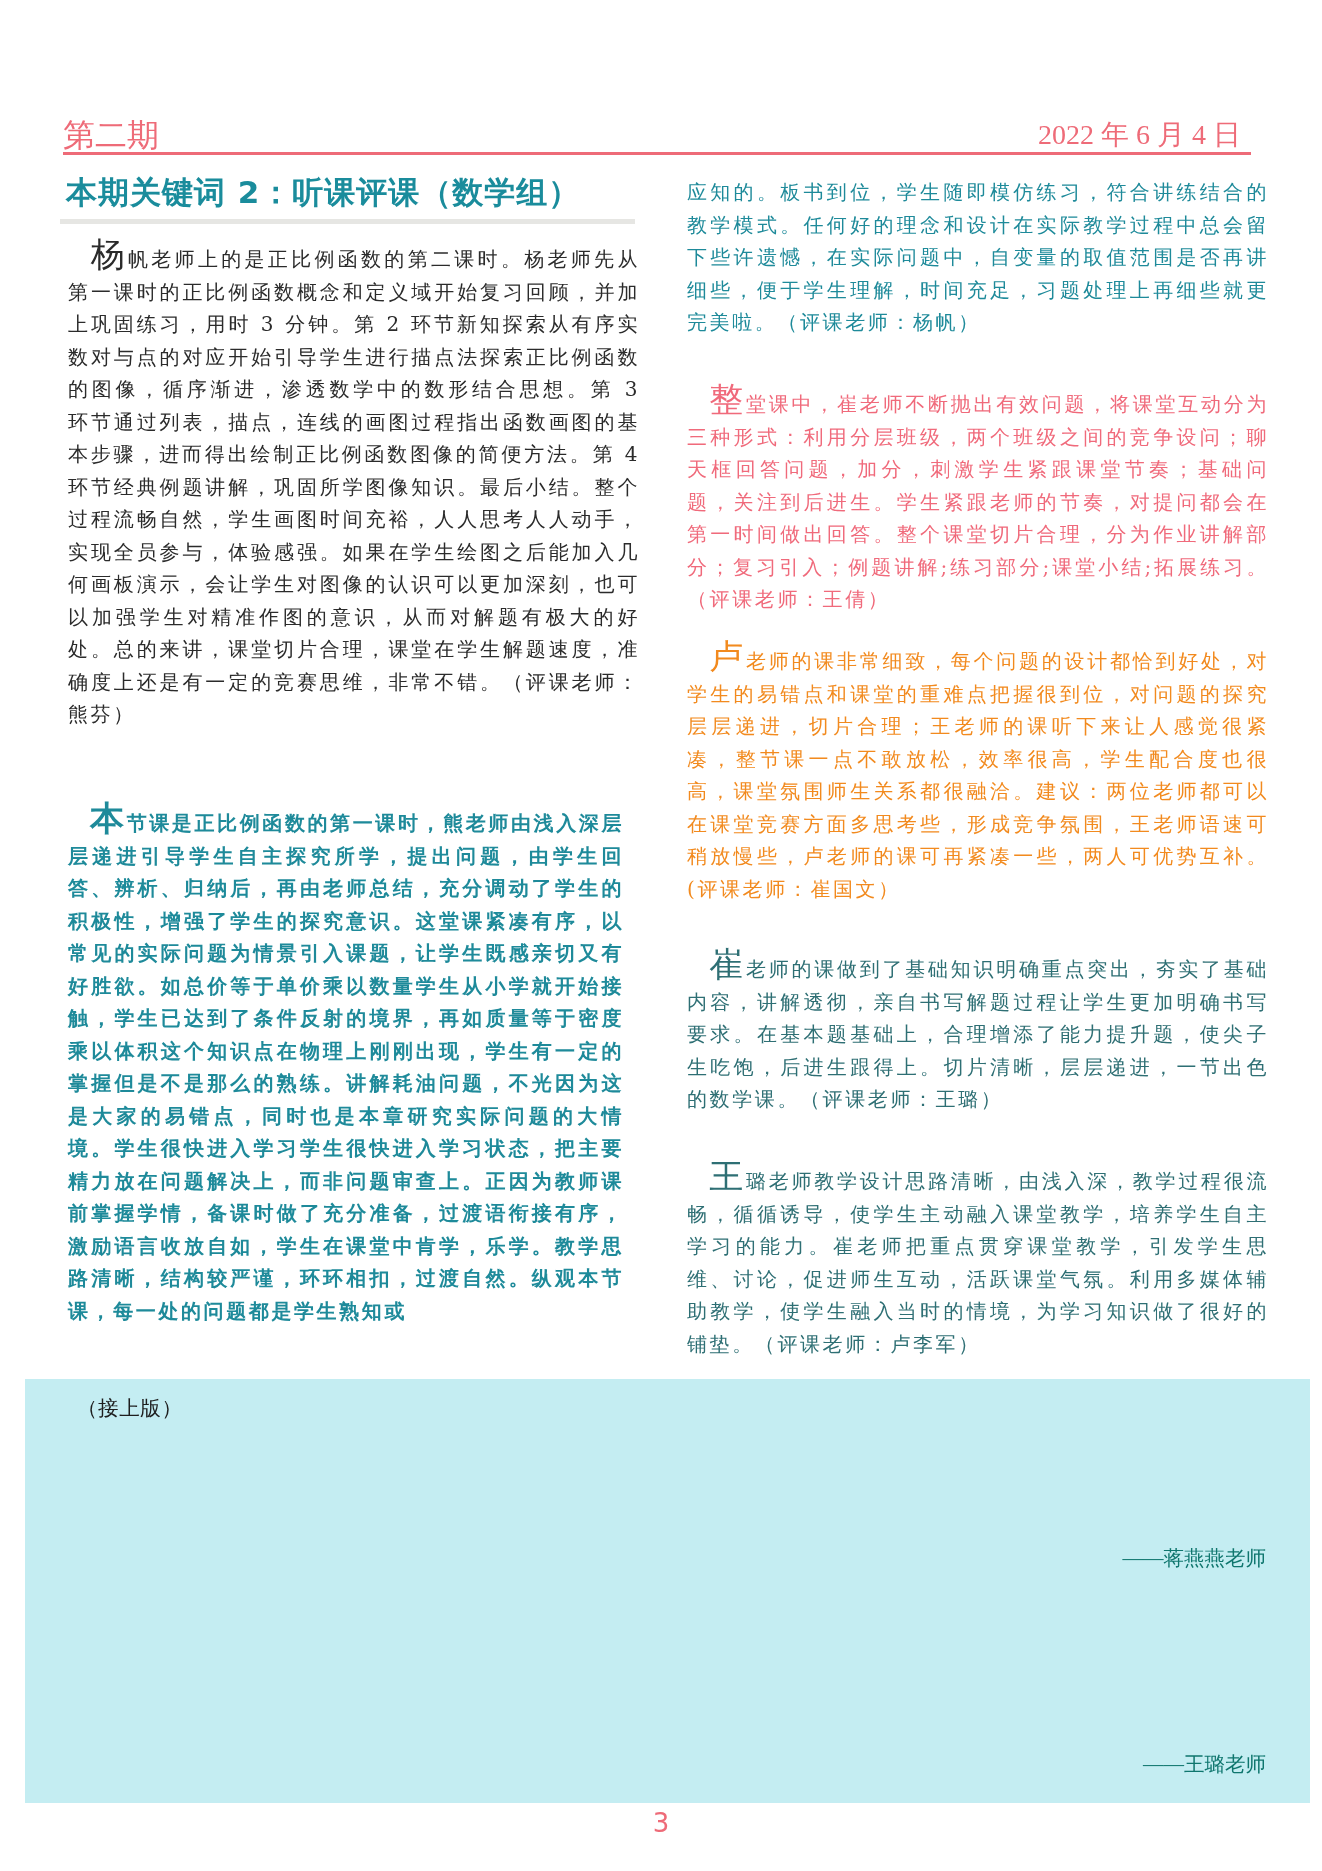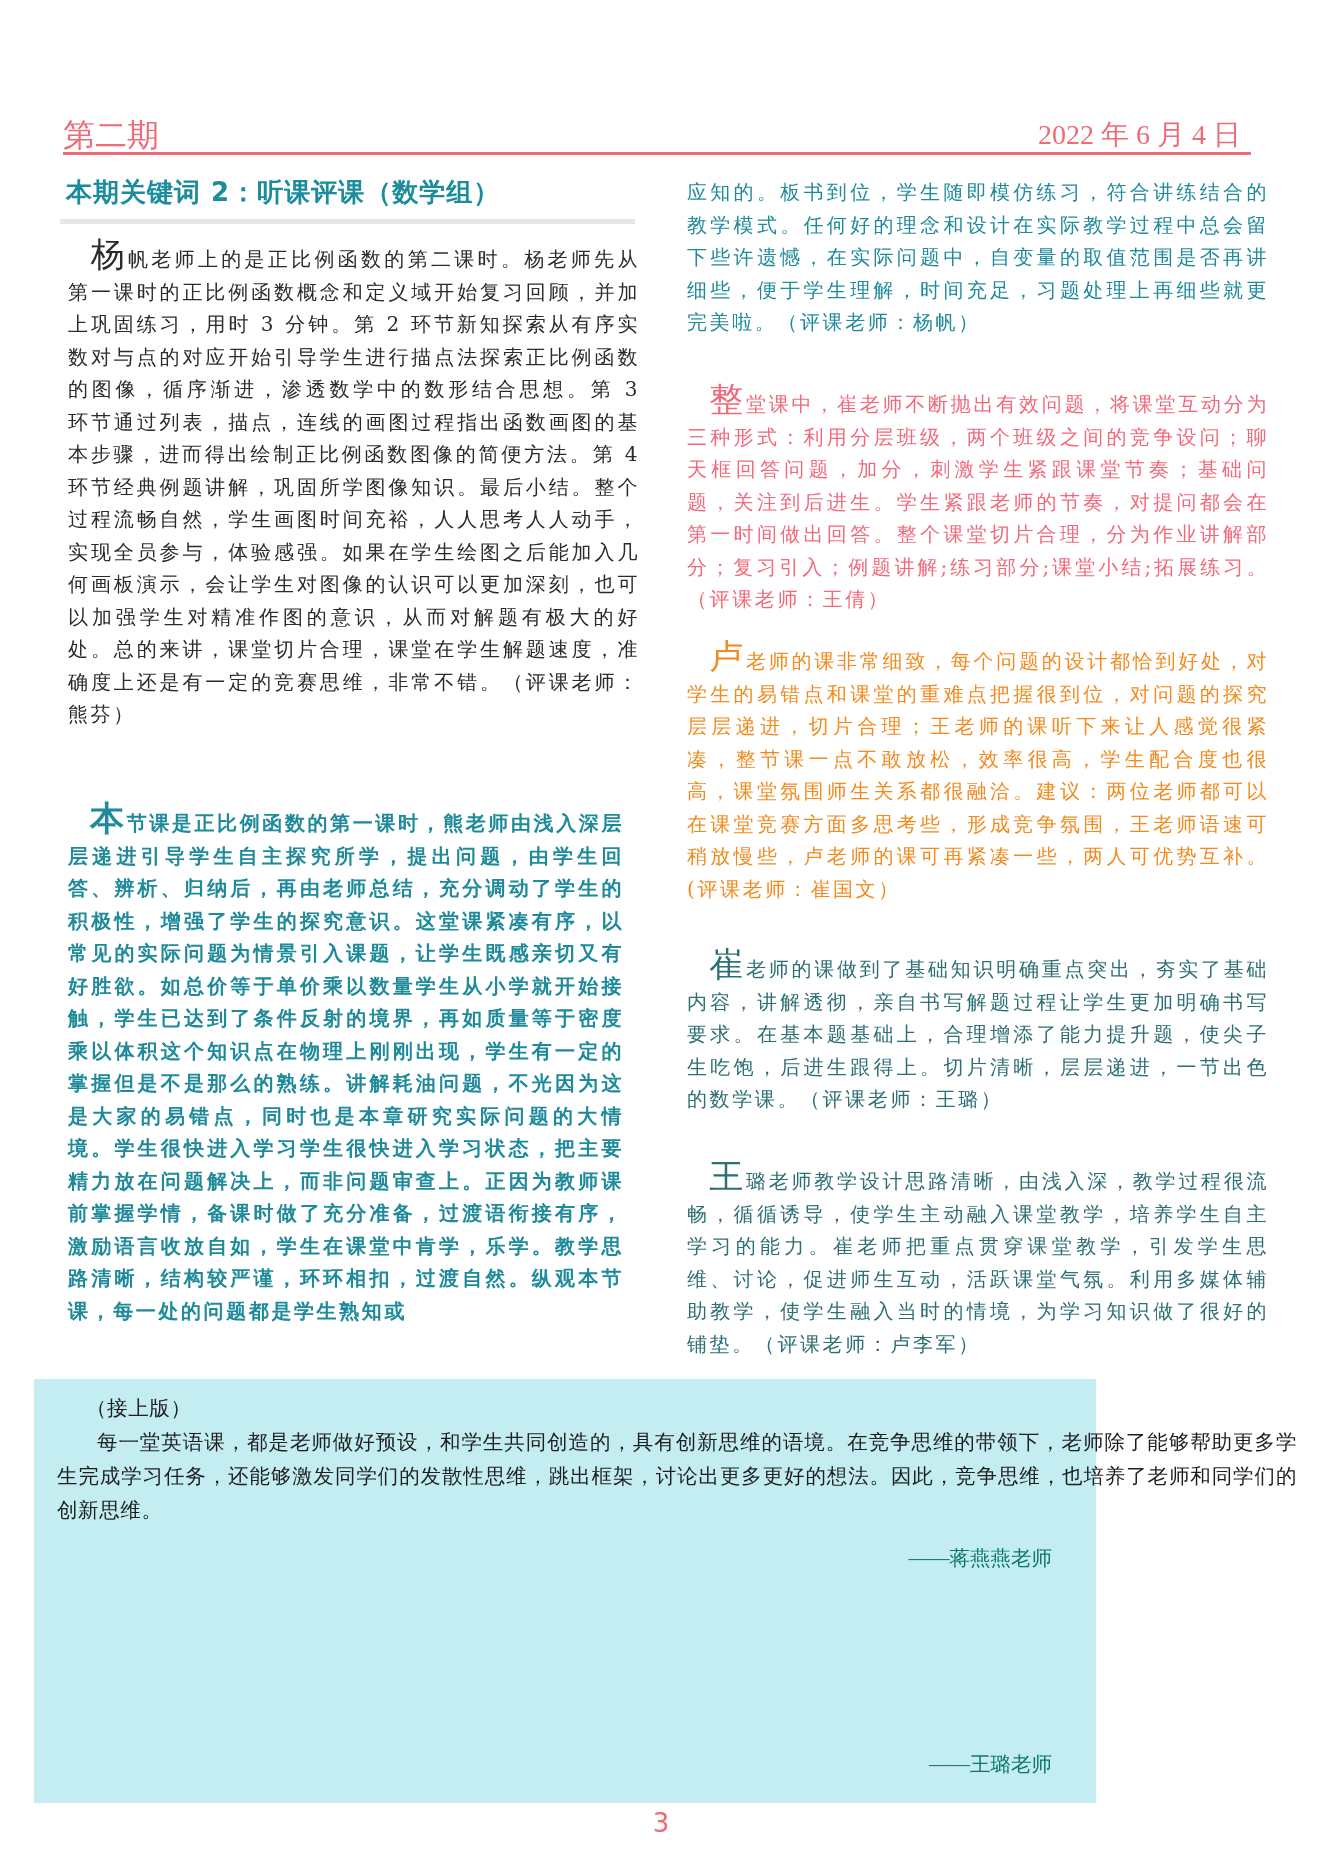--- a/index.html
+++ b/index.html
@@ -5,37 +5,37 @@
   html, body { margin: 0; padding: 0; background: #ffffff; }
   body { width: 1322px; height: 1871px; position: relative; overflow: hidden;
          font-family: "DejaVu Serif", "Liberation Serif", serif; }
 
   .header-left { position: absolute; left: 63px; top: 120px; font-size: 32px; color: #ee6b78;
                  font-family: "Liberation Serif", "DejaVu Serif", serif; line-height: 30px; }
   .header-right { position: absolute; right: 81px; top: 120px; font-size: 28px; color: #ee6b78;
                   font-family: "Liberation Serif", "DejaVu Serif", serif; line-height: 30px; }
   .header-rule { position: absolute; left: 63px; top: 152px; width: 1188px; height: 3px; background: #ee6b78; }
 
-  .title { position: absolute; left: 66px; top: 172px; font-size: 26px; font-weight: bold;
+  .title { position: absolute; left: 66px; top: 172px; font-size: 31px; font-weight: bold;
            color: #1a8c9c; letter-spacing: 1px; line-height: 40px;
            font-family: "DejaVu Sans", "Liberation Sans", sans-serif; }
   .title-rule { position: absolute; left: 60px; top: 219px; width: 575px; height: 5px; background: #e6e6e3; }
 
   .col-block { position: absolute; font-size: 20px; line-height: 32.5px; letter-spacing: 2.6px;
                text-align: justify; margin: 0; }
   .col-block .drop { font-size: 34px; line-height: 20px; }
   .indent { display: inline-block; width: 22px; }
 
   .c-black { color: #2b2b2b; }
   .c-teal  { color: #1e8a9a; }
   .c-pink  { color: #f06a7b; }
   .c-orange{ color: #f28a1e; }
   .c-green { color: #2e6f74; }
 
-  .panel { position: absolute; left: 34px; top: 1379px; width: 1062px; height: 424px; background: #c4edf2; }
+  .panel { position: absolute; left: 25px; top: 1379px; width: 1285px; height: 424px; background: #c4edf2; }
   .panel-text { position: absolute; font-family: "Liberation Serif", "DejaVu Serif", serif;
                 font-size: 20.5px; line-height: 34px; color: #1e1e1e; text-align: justify; letter-spacing: 0.6px; }
   .sig { position: absolute; font-family: "Liberation Serif", "DejaVu Serif", serif;
          font-size: 20.5px; color: #0f766e; }
 
   .page-number { position: absolute; left: 0; width: 1322px; top: 1808px; text-align: center;
                  font-size: 26px; color: #ee6b78; font-family: "DejaVu Sans", sans-serif; }
 </style>
 </head>
 <body>
@@ -70,20 +70,17 @@
 <p class="col-block c-green" style="left:687px; top:953px; width:582px;">
   <span class="indent"></span><span class="drop">崔</span><span>老师的课做到了基础知识明确重点突出，夯实了基础内容，讲解透彻，亲自书写解题过程让学生更加明确书写要求。在基本题基础上，合理增添了能力提升题，使尖子生吃饱，后进生跟得上。切片清晰，层层递进，一节出色的数学课。（评课老师：王璐）</span>
 </p>
 
 <p class="col-block c-green" style="left:687px; top:1165px; width:582px;">
   <span class="indent"></span><span class="drop">王</span><span>璐老师教学设计思路清晰，由浅入深，教学过程很流畅，循循诱导，使学生主动融入课堂教学，培养学生自主学习的能力。崔老师把重点贯穿课堂教学，引发学生思维、讨论，促进师生互动，活跃课堂气氛。利用多媒体辅助教学，使学生融入当时的情境，为学习知识做了很好的铺垫。（评课老师：卢李军）</span>
 </p>
 
 <div class="panel">
   <div class="panel-text" style="left:52px; top:12px;">（接上版）</div>
-  <div class="panel-text" style="left:23px; top:46px; width:1240px; text-indent:40px;">
-    <span>每一堂英语课，都是老师做好预设，和学生共同创造的，具有创新思维的语境。在竞争思维的带领下，老师除了能够帮助更多学生完成学习任务，还能够激发同学们的发散性思维，跳出框架，讨论出更多更好的想法。因此，竞争思维，也培养了老师和同学们的创新思维。</span>
-  </div>
   <div class="sig" style="right:44px; top:165px;">——蒋燕燕老师</div>
   <div class="sig" style="right:44px; top:371px;">——王璐老师</div>
 </div>
 
 <div class="page-number">3</div>
 
 </body></html>

